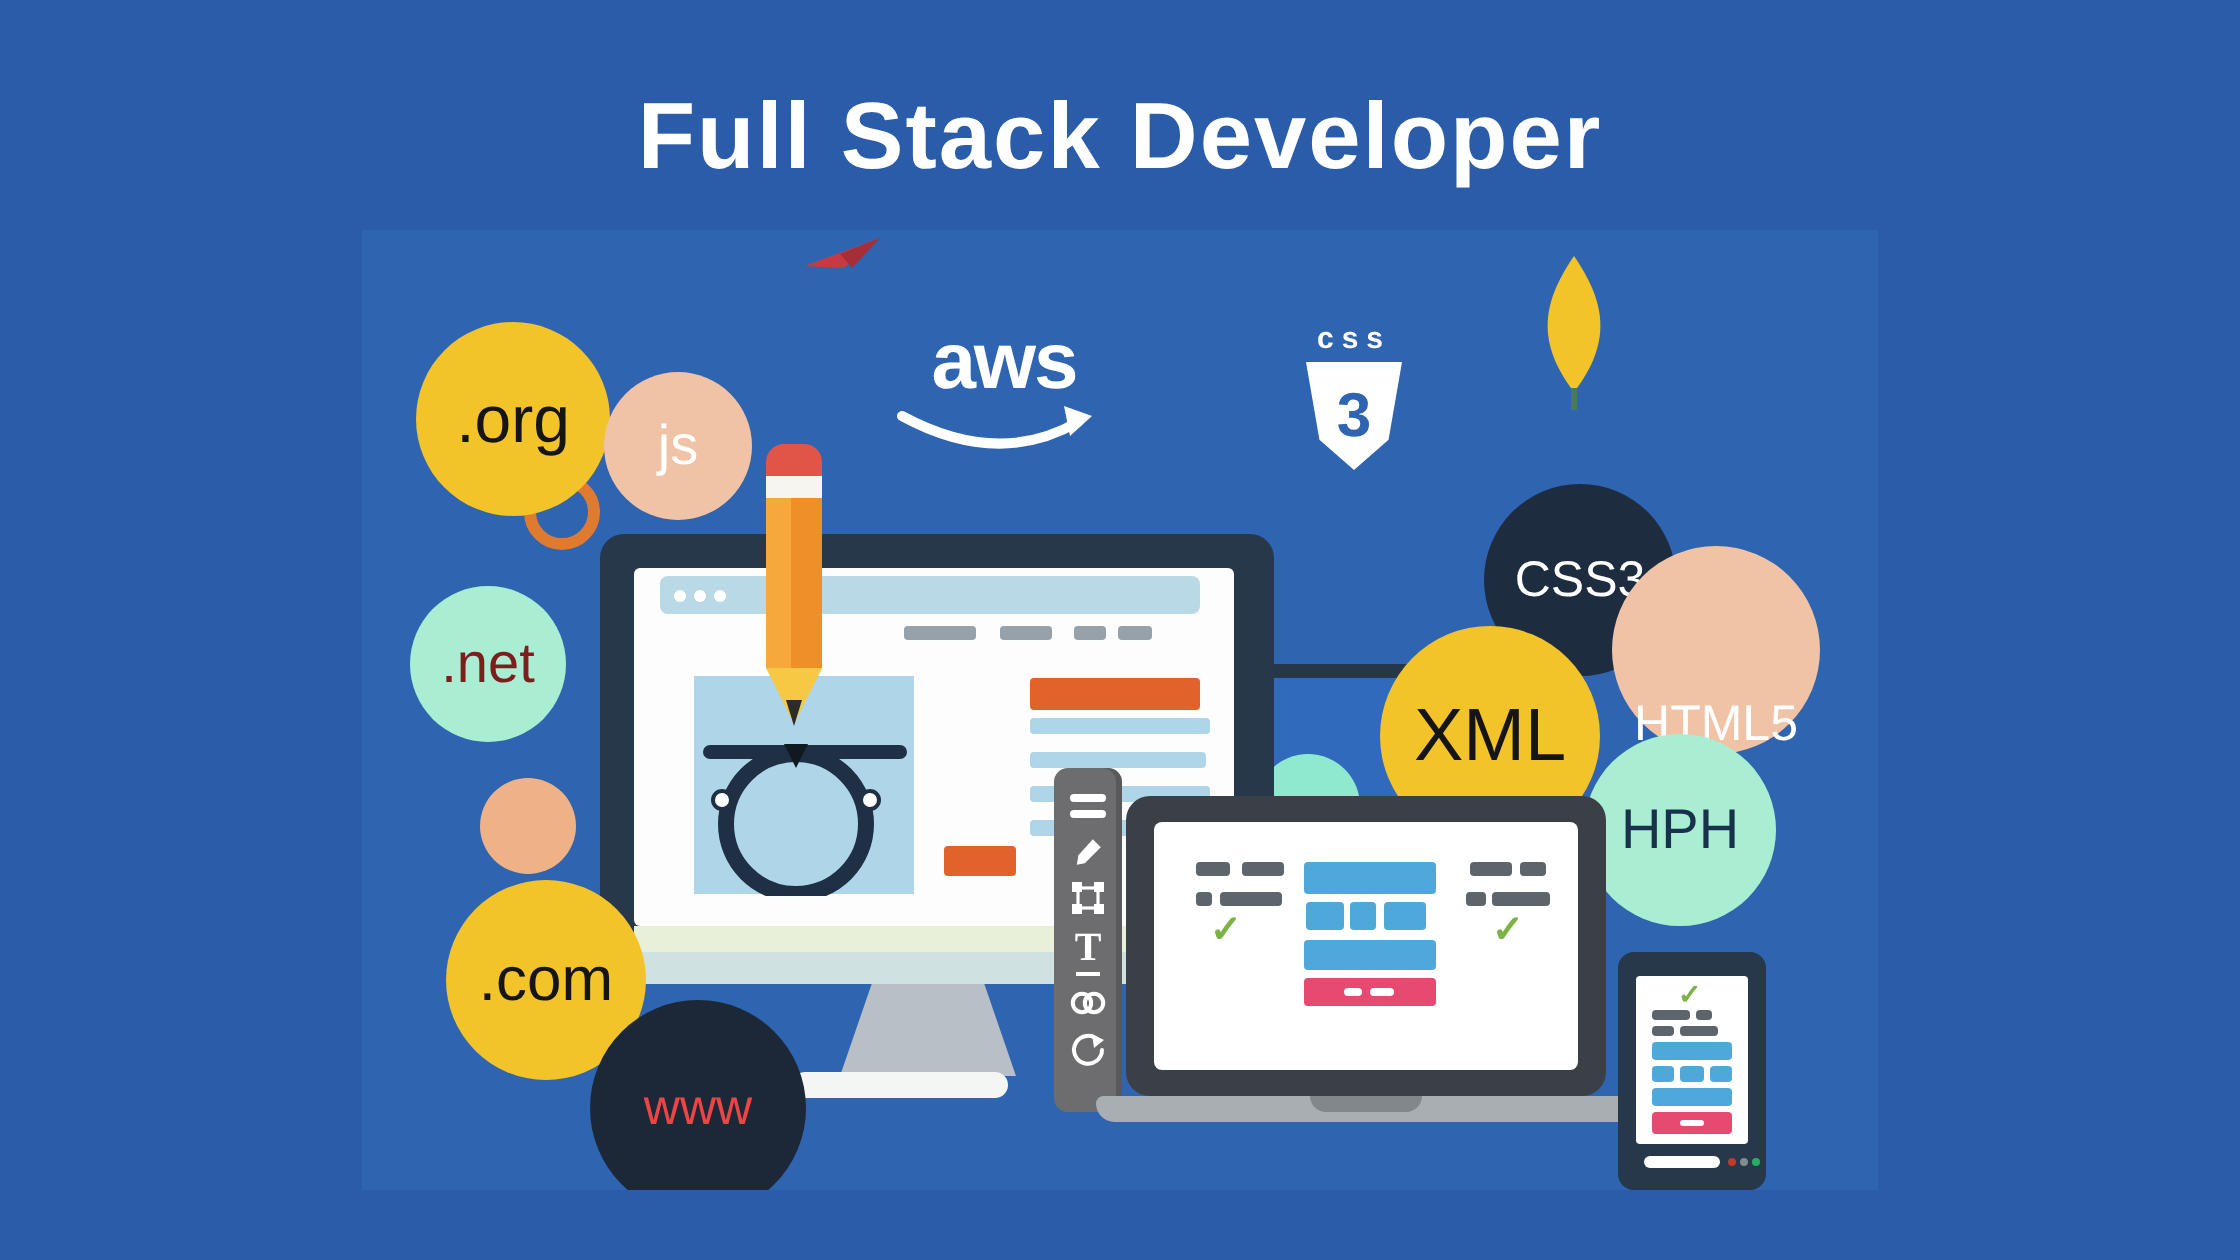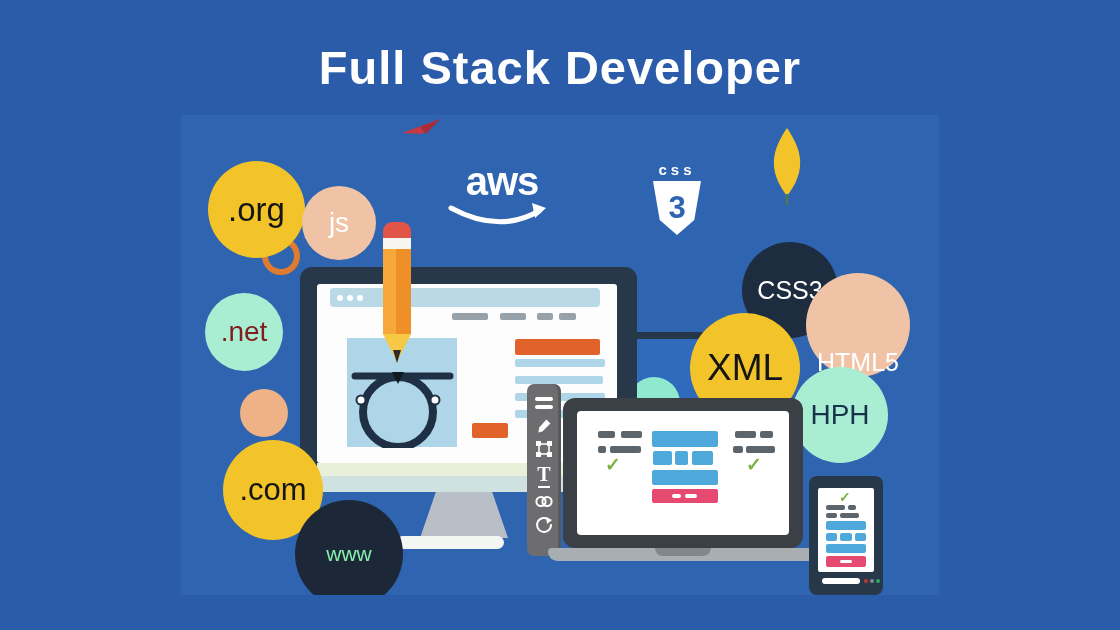--- a/index.html
+++ b/index.html
@@ -97,21 +97,21 @@
       <span style="font-size:28px;color:#fff;">js</span>
       </div>
     <div class="abs circ z4" style="left:24px;top:178px;width:78px;height:78px;background:var(--mint);">
       <span style="font-size:28px;color:#7f1d1d;">.net</span>
       </div>
     <div class="abs circ z4" style="left:59px;top:274px;width:48px;height:48px;background:var(--peach-deep);"></div>
     <div class="abs circ z4" style="left:42px;top:325px;width:100px;height:100px;background:var(--yellow);">
       <span style="font-size:31px;color:#151515;">.com</span>
       </div>
     <div class="abs circ z4" style="left:114px;top:385px;width:108px;height:108px;background:#1c2838;">
-      <span style="font-size:21px;color:#86efac;">www</span>
+      <span style="font-size:25px;color:#ef4444;">www</span>
       </div>
     <div class="abs circ z4" style="left:561px;top:127px;width:96px;height:96px;background:#1d2c3e;">
       <span style="font-size:25px;color:#fff;">CSS3</span>
       </div>
     <div class="abs circ z4" style="left:625px;top:158px;width:104px;height:104px;background:var(--peach);align-items:flex-end;">
       <span style="font-size:25px;color:#fff;">HTML5</span>
       </div>
     <div class="abs circ z4" style="left:509px;top:198px;width:110px;height:110px;background:var(--yellow);">
       <span style="font-size:37px;font-weight:500;color:#151515;">XML</span>
       </div>

